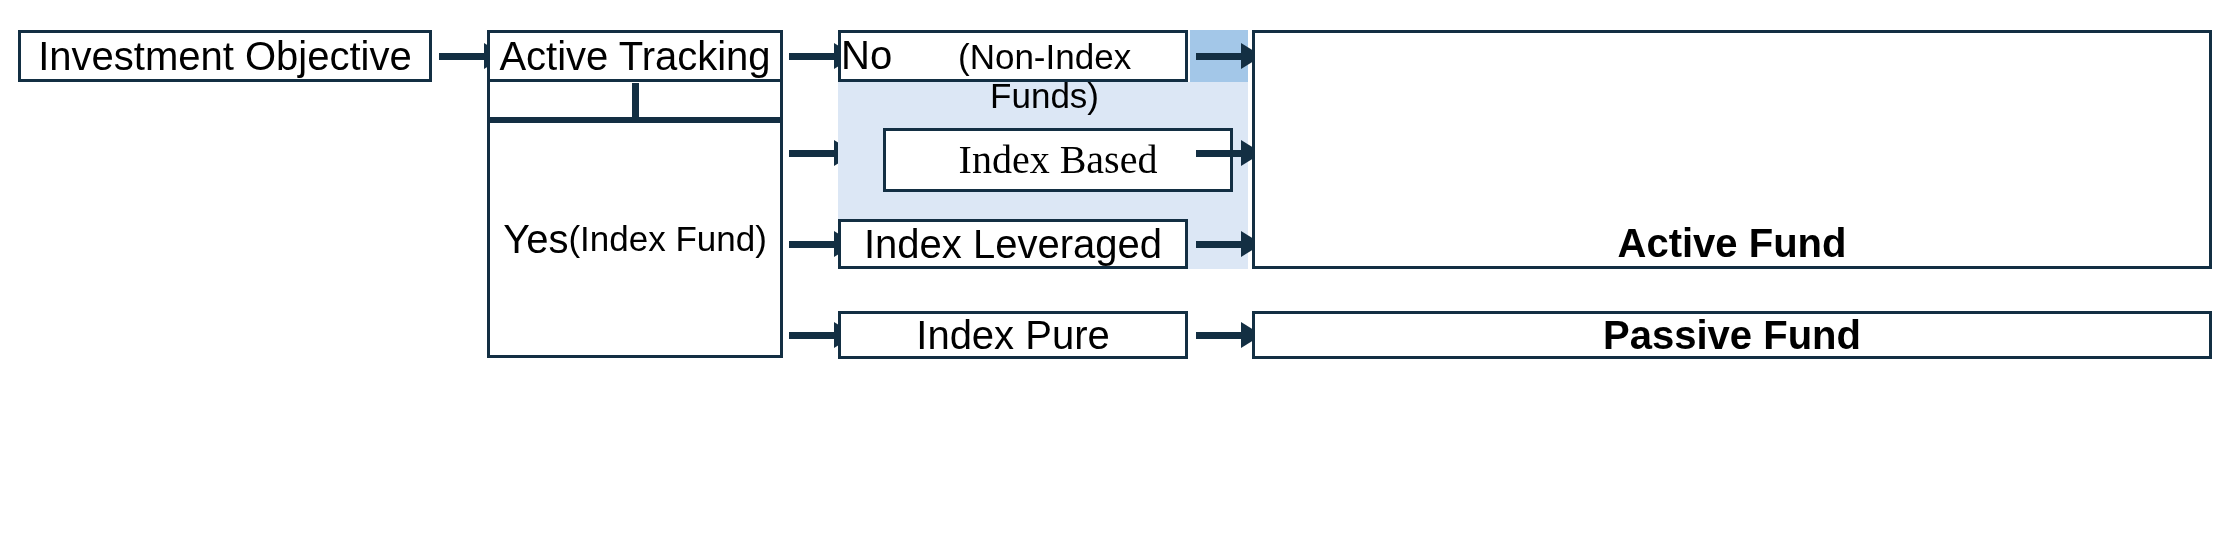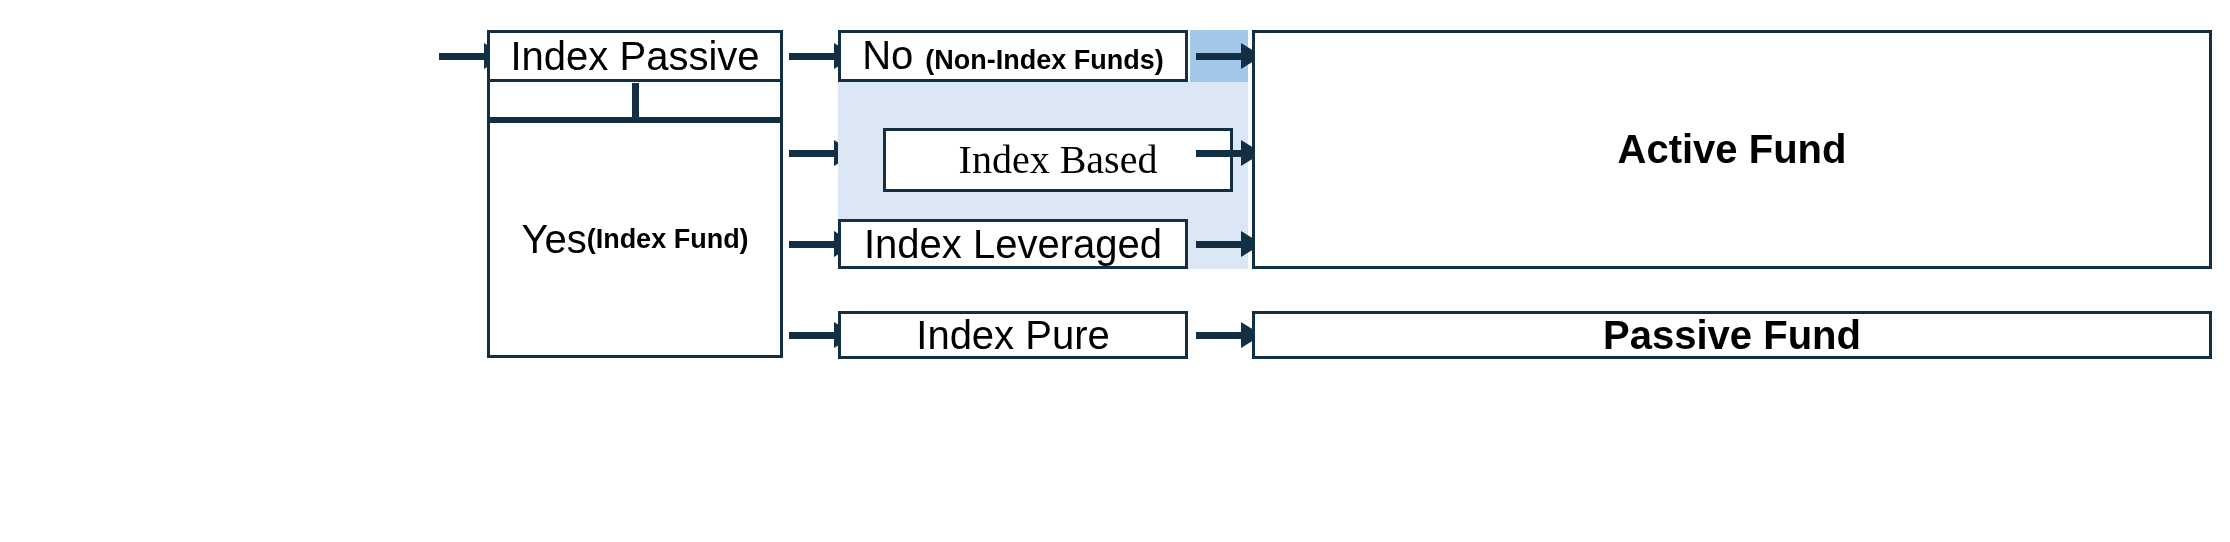--- a/index.html
+++ b/index.html
@@ -78,22 +78,22 @@
     border-left: 13px solid transparent;
     border-right: 13px solid transparent;
     border-top: 18px solid #132f43;
   }
 
   .label-reg {
     font-size: 40px;
     font-weight: 400;
   }
   .label-bold {
-    font-size: 27px;
-    font-weight: 700;
+    font-size: 35px;
+    font-weight: 400;
   }
   .label-big-bold {
     font-size: 40px;
     font-weight: 700;
   }
   .stack {
     display: flex;
     align-items: center;
     justify-content: center;
   }
@@ -127,35 +127,38 @@
   #node-no-non-index         { left: 838px;  top: 30px;  width: 350px; height: 52px; }
   #node-index-based          { left: 883px;  top: 128px; width: 350px; height: 64px; font-family: Liberation Serif, serif; }
   #node-index-leveraged      { left: 838px;  top: 219px; width: 350px; height: 50px; }
   #node-index-pure           { left: 838px;  top: 311px; width: 350px; height: 48px; }
 
   #arrow-no-to-active        { left: 1190px; top: 30px;  width: 58px;  height: 52px; }
   #arrow-based-to-active     { left: 1190px; top: 128px; width: 58px;  height: 50px; }
   #arrow-leveraged-to-active { left: 1190px; top: 219px; width: 58px;  height: 50px; }
   #arrow-pure-to-passive     { left: 1190px; top: 311px; width: 58px;  height: 48px; }
 
-  #node-active-fund          { left: 1252px; top: 30px;  width: 960px; height: 239px; }
+  #node-active-fund          { left: 1252px; top: 30px;  width: 960px; height: 239px; align-items: flex-end; }
   #node-passive-fund         { left: 1252px; top: 311px; width: 960px; height: 48px; align-items: center; }
 </style>
 </head>
 <body>
 
 <div id="diagram-root">
 
+  <div class="node label-reg" id="node-investment-objective">
+    <span>Investment Objective</span>
+  </div>
 
   <div class="arrow-cell" id="arrow-obj-to-tracking">
     <span class="arrow-right"></span>
   </div>
 
   <div class="node label-reg" id="node-index-tracking">
-    <span>Index Passive</span>
+    <span>Active Tracking</span>
   </div>
 
   <div class="node" id="node-tracking-connector"></div>
   <div class="arrow-cell" id="arrow-tracking-down">
     <span class="arrow-down"></span>
   </div>
 
   <div class="arrow-cell" id="arrow-tracking-to-no">
     <span class="arrow-right"></span>
   </div>

